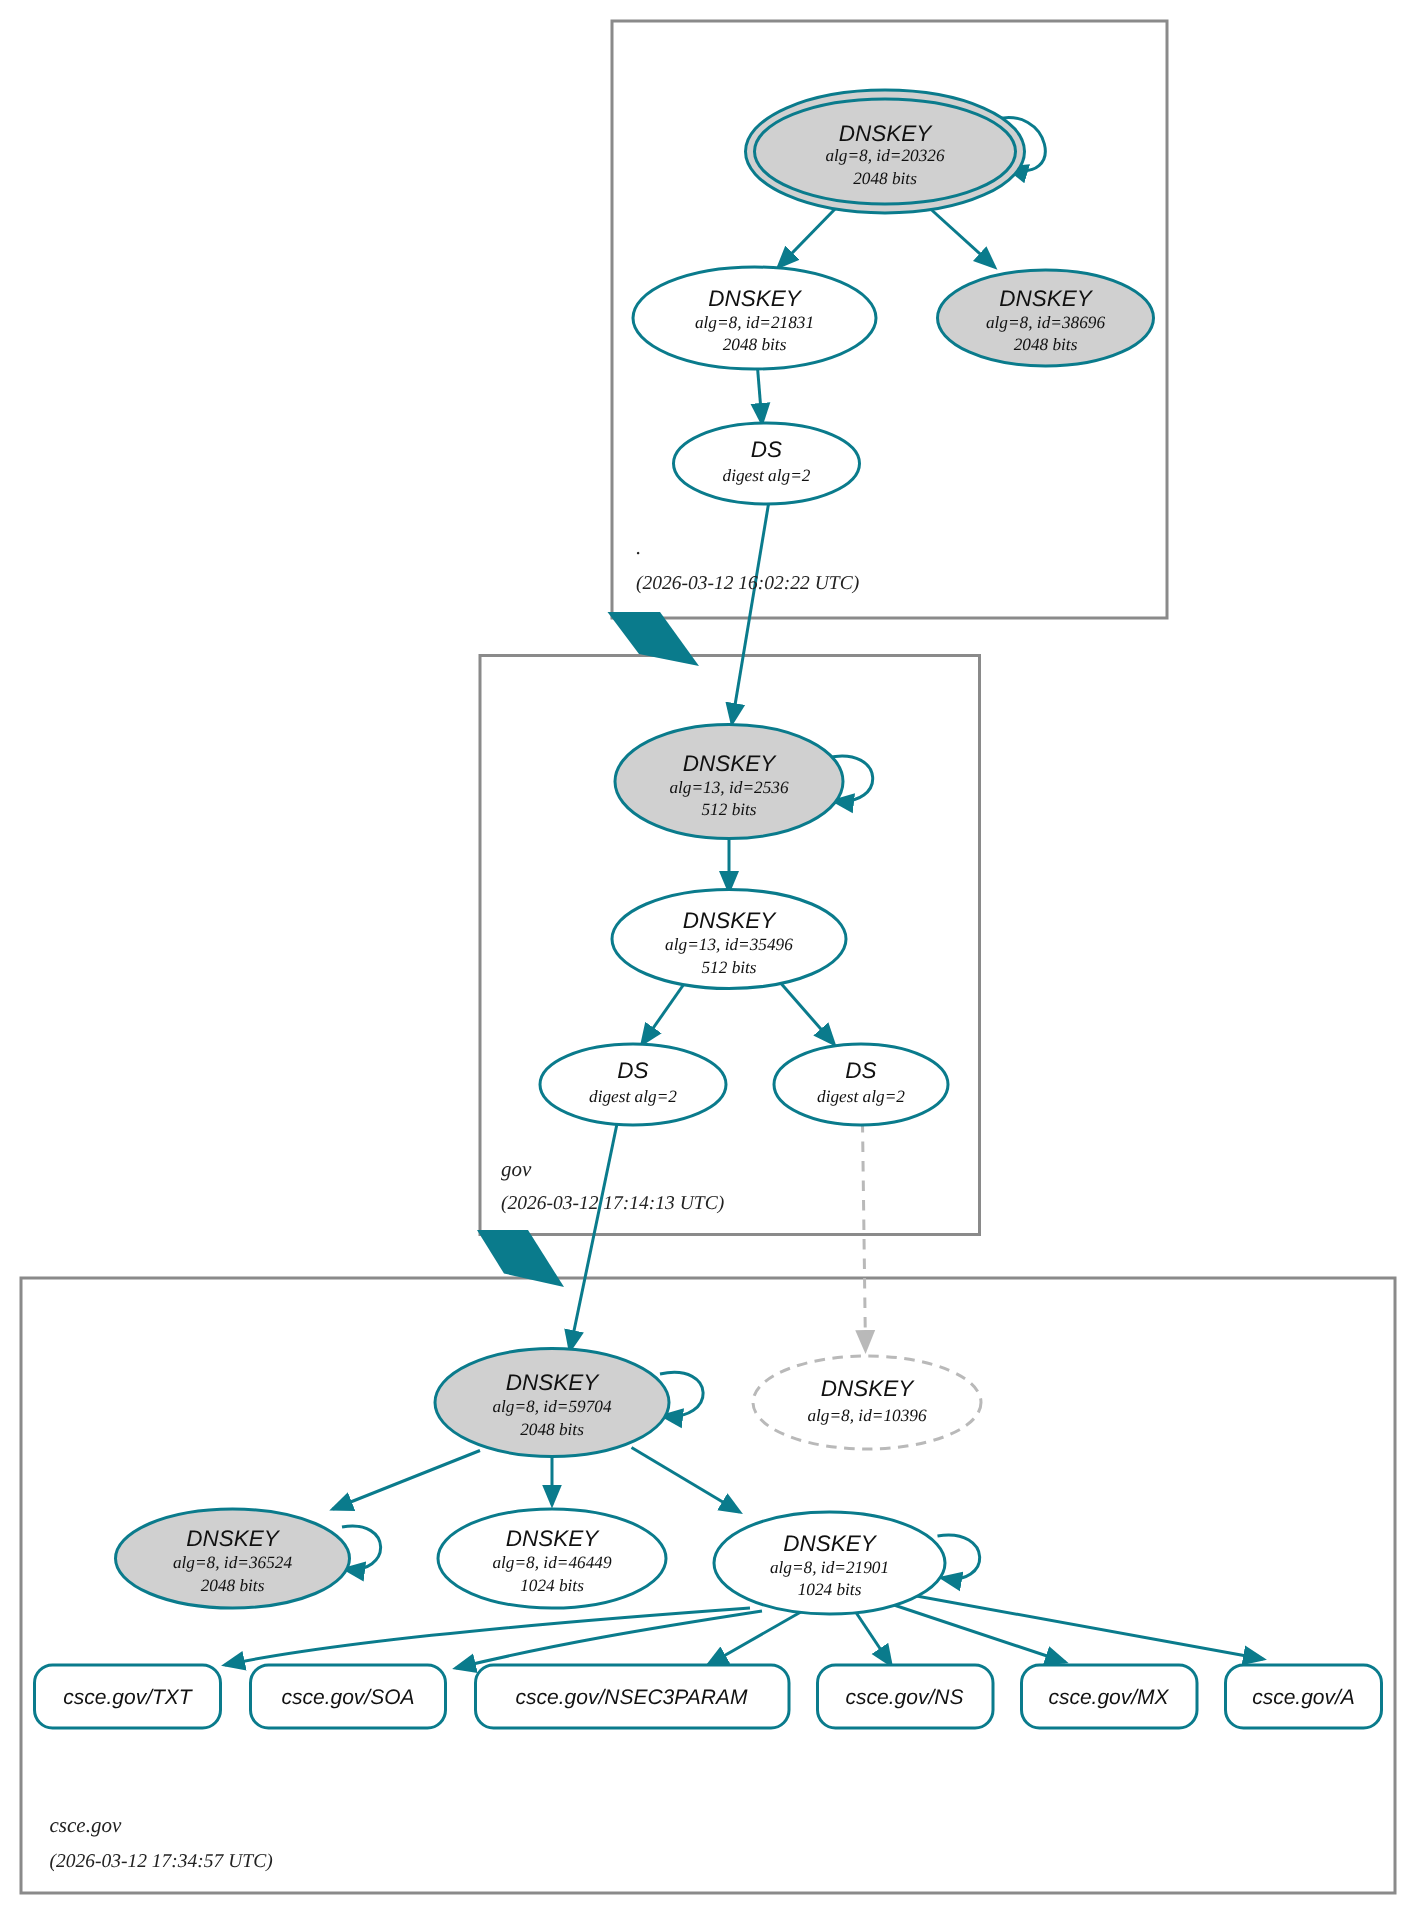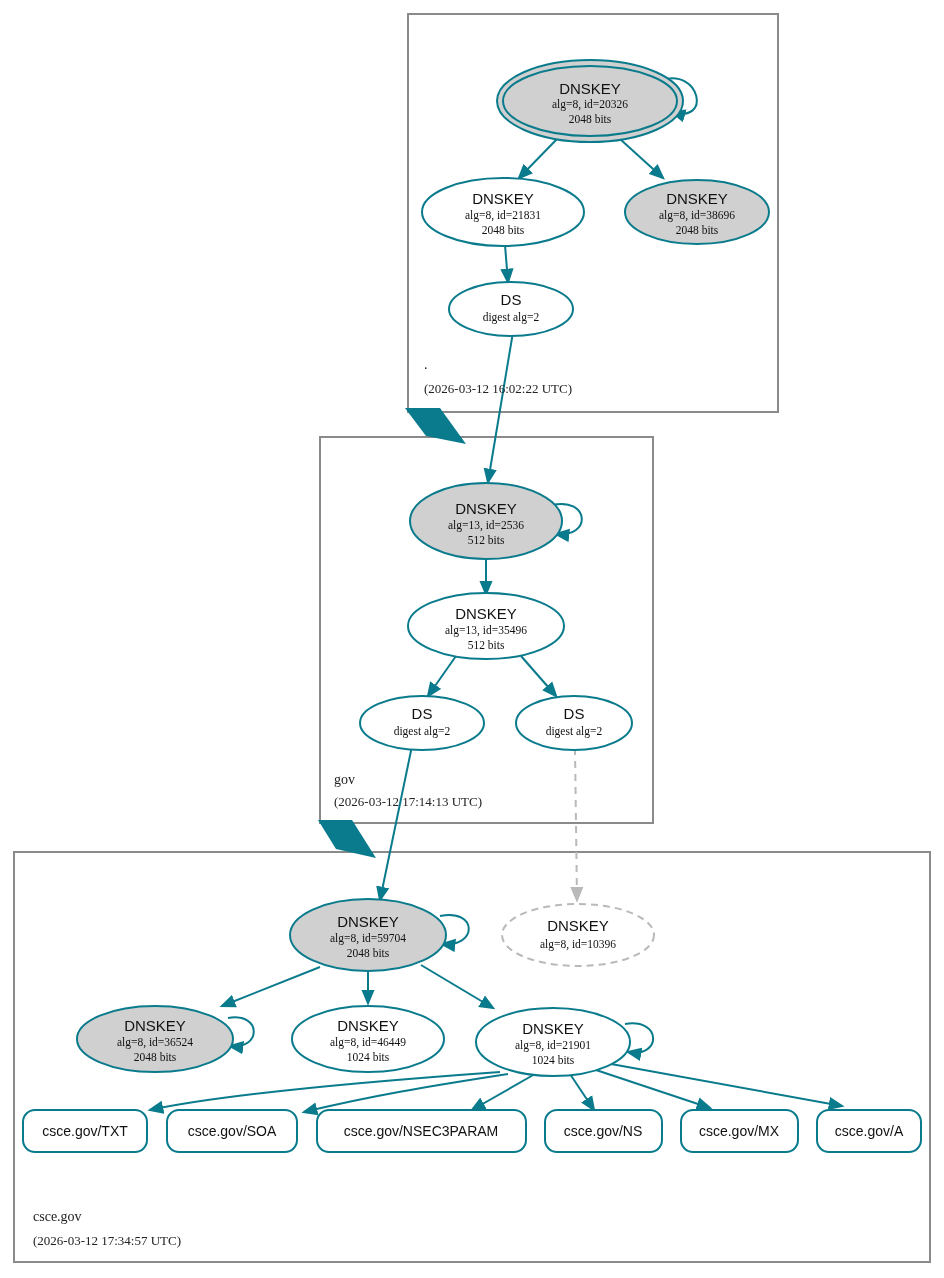--- a/index.html
+++ b/index.html
@@ -7,20 +7,21 @@
     padding: 0;
     background: #ffffff;
   }
   #canvas {
     position: relative;
     width: 944px;
     height: 1278px;
     background: #ffffff;
     font-family: "Liberation Sans", sans-serif;
     overflow: hidden;
+    font-style: italic;
   }
   svg#graph {
     position: absolute;
     left: 0;
     top: 0;
     width: 944px;
     height: 1278px;
   }
   .node-title {
     font-family: "Liberation Sans", sans-serif;

